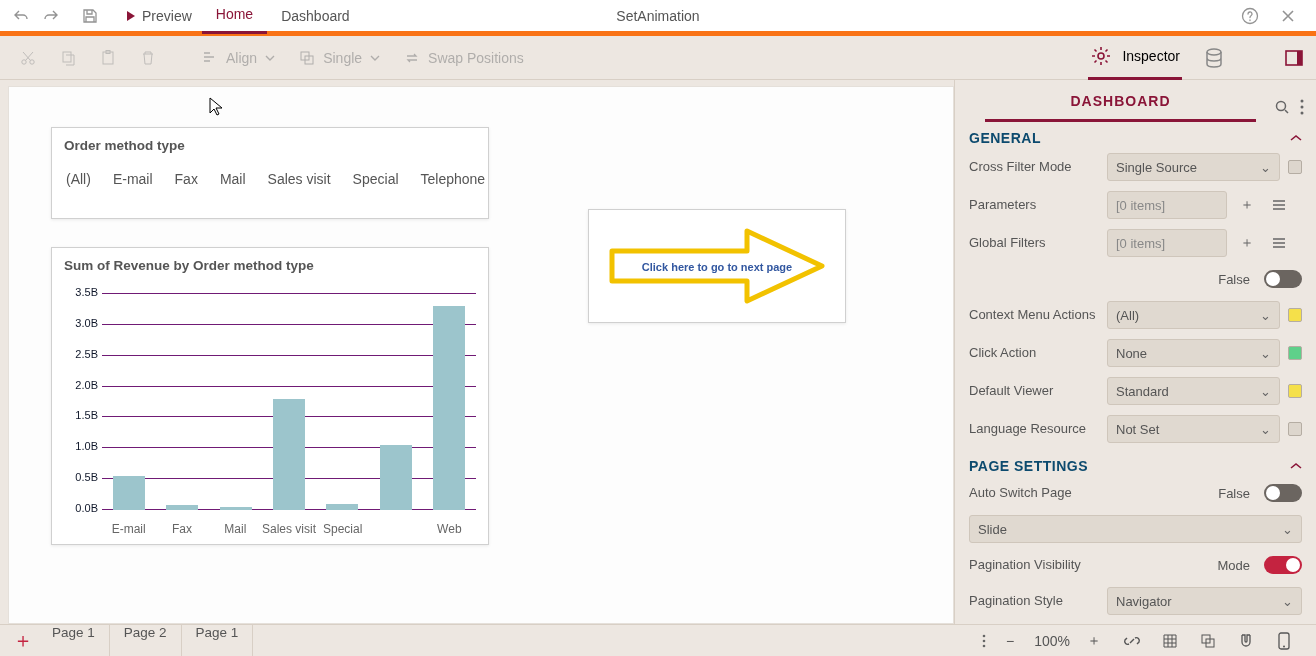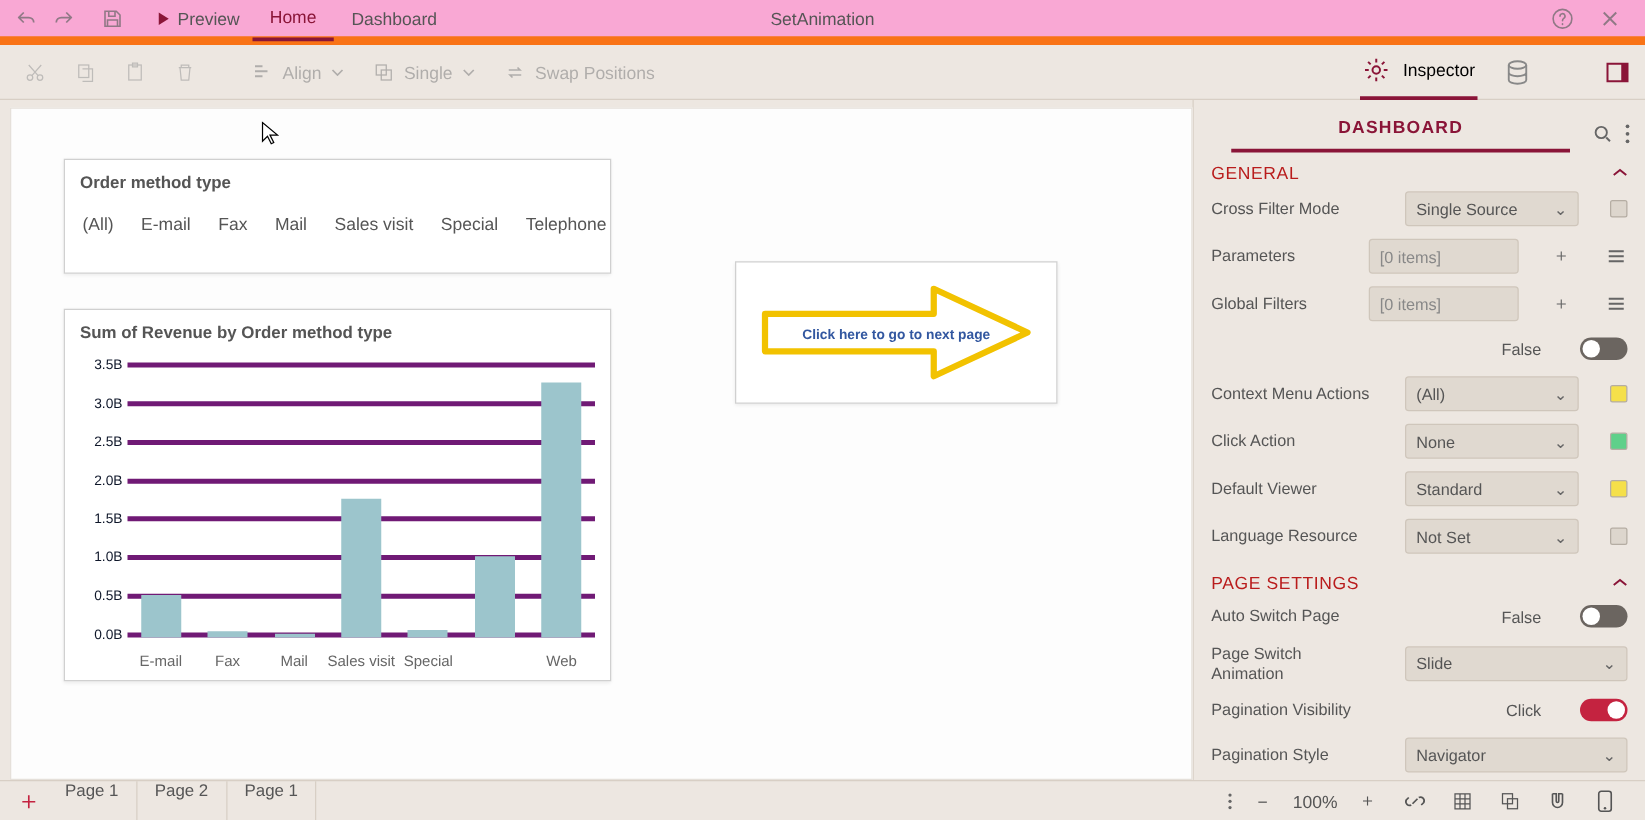--- a/index.html
+++ b/index.html
@@ -1,20 +1,20 @@
 <!DOCTYPE html>
 <html><head>
 <meta charset="utf-8">
 <style>
 html,body{margin:0;padding:0;font-family:"Segoe UI",Arial,sans-serif;font-size:14px;color:#333;background:#ede7e1;width:1316px;height:656px;overflow:hidden}
 *{box-sizing:border-box}
 svg{display:block}
 
 
-.topbar{display:flex;align-items:center;height:36px;background:#f9a8d4;border-bottom:7px solid #f97316;padding:0 8px;position:relative}
+.topbar{display:flex;align-items:center;height:36px;background:#ffffff;border-bottom:5px solid #f97316;padding:0 8px;position:relative}
 .topbar .icn{width:28px;height:28px;display:flex;align-items:center;justify-content:center;color:#666;opacity:.7}
 .topbar .preview{display:flex;align-items:center;gap:6px;padding:0 10px;color:#555}
 .topbar .preview .tri{color:#8a1538}
 .topbar .tab{padding:0 14px;height:36px;display:flex;align-items:center;color:#555}
 .topbar .tab.active{color:#8a1538;border-bottom:3px solid #8a1538}
 .topbar .title{position:absolute;left:0;right:0;text-align:center;color:#555;pointer-events:none}
 .topbar .right{margin-left:auto;display:flex;gap:10px;align-items:center;z-index:2;padding-right:6px}
 
 
 .toolbar{display:flex;align-items:center;height:44px;background:#ede7e1;border-bottom:1px solid #d8cfc5;padding:0 12px;gap:8px}
@@ -31,40 +31,40 @@
 .canvas{flex:1;background:#fdfdfd;position:relative;margin:6px 0 0 8px;border:1px solid #e5e0da}
 
 
 .panel{position:absolute;border:1px solid #d0d0d0;background:#fff;box-shadow:0 1px 3px rgba(0,0,0,.08)}
 .p-filter{left:42px;top:40px;width:438px;height:92px}
 .p-filter .hd,.p-chart .hd{font-weight:bold;color:#555;padding:10px 12px 4px;font-size:13.5px}
 .p-filter .opts{display:flex;gap:22px;padding:14px 14px 0;color:#555;font-size:14px;white-space:nowrap;overflow:hidden}
 
 .p-chart{left:42px;top:160px;width:438px;height:298px}
 .chartwrap{position:absolute;left:50px;right:12px;top:46px;bottom:34px}
-.ygrid{position:absolute;left:0;right:0;border-top:4px solid #701a75;color:#0f172a;font-size:11px}
+.ygrid{position:absolute;left:0;right:0;border-top:1px solid #701a75;color:#0f172a;font-size:11px}
 .ygrid span{position:absolute;left:-48px;top:-8px;text-align:right;width:44px}
 .bars{position:absolute;left:0;right:0;top:0;bottom:0;display:flex}
 .bars .col{flex:1;position:relative}
 .bars .bar{position:absolute;bottom:0;left:20%;width:60%;background:#9cc5cc}
 .xlabels{position:absolute;left:50px;right:12px;bottom:8px;display:flex}
 .xlabels div{flex:1;text-align:center;font-size:12px;color:#666;white-space:nowrap}
 
 .p-arrow{left:579px;top:122px;width:258px;height:114px;display:flex;align-items:center;justify-content:center}
 .arrow-shape .txt{font-size:11px;color:#3257a0;font-weight:bold}
 
 .cursor{position:absolute;left:200px;top:10px;pointer-events:none}
 
 
 .inspector{width:362px;background:#ede7e1;border-left:1px solid #d8cfc5;overflow:hidden}
 .ititle{display:flex;align-items:center;height:40px;padding:14px 12px 0}
 .ititle .t{flex:1;text-align:center;color:#8a1538;font-weight:600;letter-spacing:1px;border-bottom:3px solid #8a1538;padding-bottom:10px;margin:0 18px}
-.isec{padding:10px 14px 2px;color:#b91c1c;font-weight:400;letter-spacing:.5px;display:flex;align-items:center}
+.isec{padding:10px 14px 2px;color:#0c4a6e;font-weight:700;letter-spacing:.5px;display:flex;align-items:center}
 .isec .t{flex:1}
-.row{display:flex;align-items:center;padding:5px 14px;gap:25px;min-height:34px}
+.row{display:flex;align-items:center;padding:5px 14px;gap:8px;min-height:34px}
 .row .lab{width:130px;color:#555;font-size:13px;line-height:1.2}
 .row .sel{flex:1;background:#e0d9d0;border:1px solid #cfc6bb;height:28px;display:flex;align-items:center;padding:0 8px;color:#555;font-size:13px;border-radius:3px;position:relative}
 .row .sel.dim{color:#888}
 .row .sel .chev{margin-left:auto;color:#666}
 .row .sq{width:14px;height:14px;border:1px solid #b5ada3;background:#ddd6cd;border-radius:2px}
 .row .sq.y{background:#f5e04a}
 .row .sq.g{background:#5fd08a}
 .row .btn28{width:24px;height:24px;display:flex;align-items:center;justify-content:center;color:#666}
 .row .toggle{width:38px;height:18px;border-radius:10px;background:#6b6560;display:flex;align-items:center;padding:2px}
 .row .toggle .dot{width:14px;height:14px;border-radius:50%;background:#fff}
@@ -406,29 +406,28 @@
       </div>
 
     <div class="row">
       <div class="lab wide">Auto Switch Page</div>
       <span class="tgval">False</span>
       <div class="toggle">
           <div class="dot"></div>
         </div>
     </div>
     <div class="row">
-      <div class="lab">Page Switch Animation</div>
       <div class="sel">
           <span>Slide</span>
           <span class="chev">⌄</span>
         </div>
     </div>
     <div class="row">
       <div class="lab wide">Pagination Visibility</div>
-      <span class="tgval">Click</span>
+      <span class="tgval">Mode</span>
       <div class="toggle on">
           <div class="dot"></div>
         </div>
     </div>
     <div class="row">
       <div class="lab">Pagination Style</div>
       <div class="sel">
           <span>Navigator</span>
           <span class="chev">⌄</span>
         </div>

